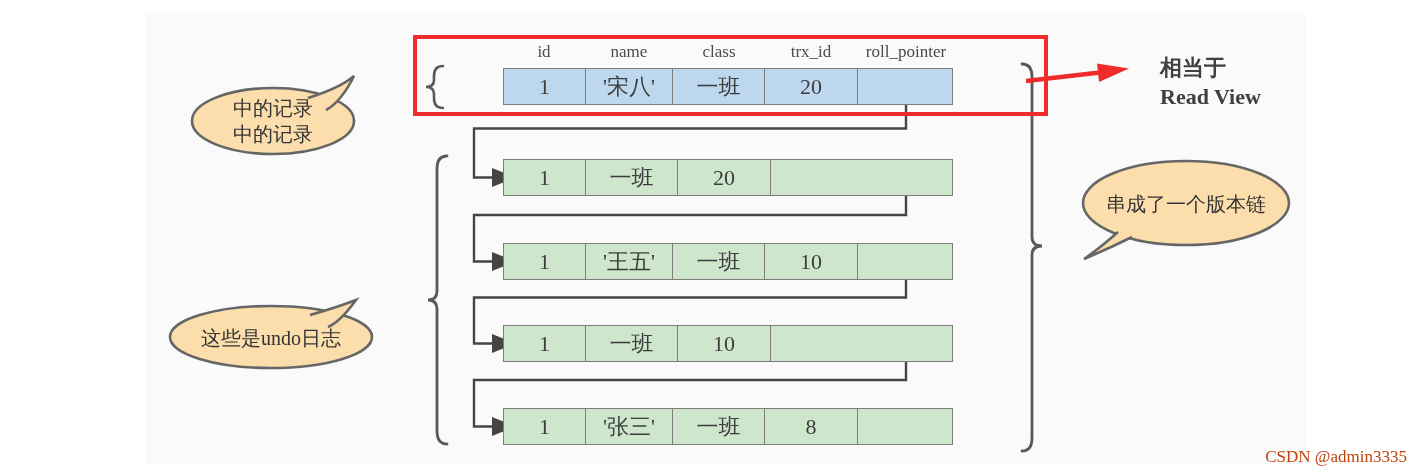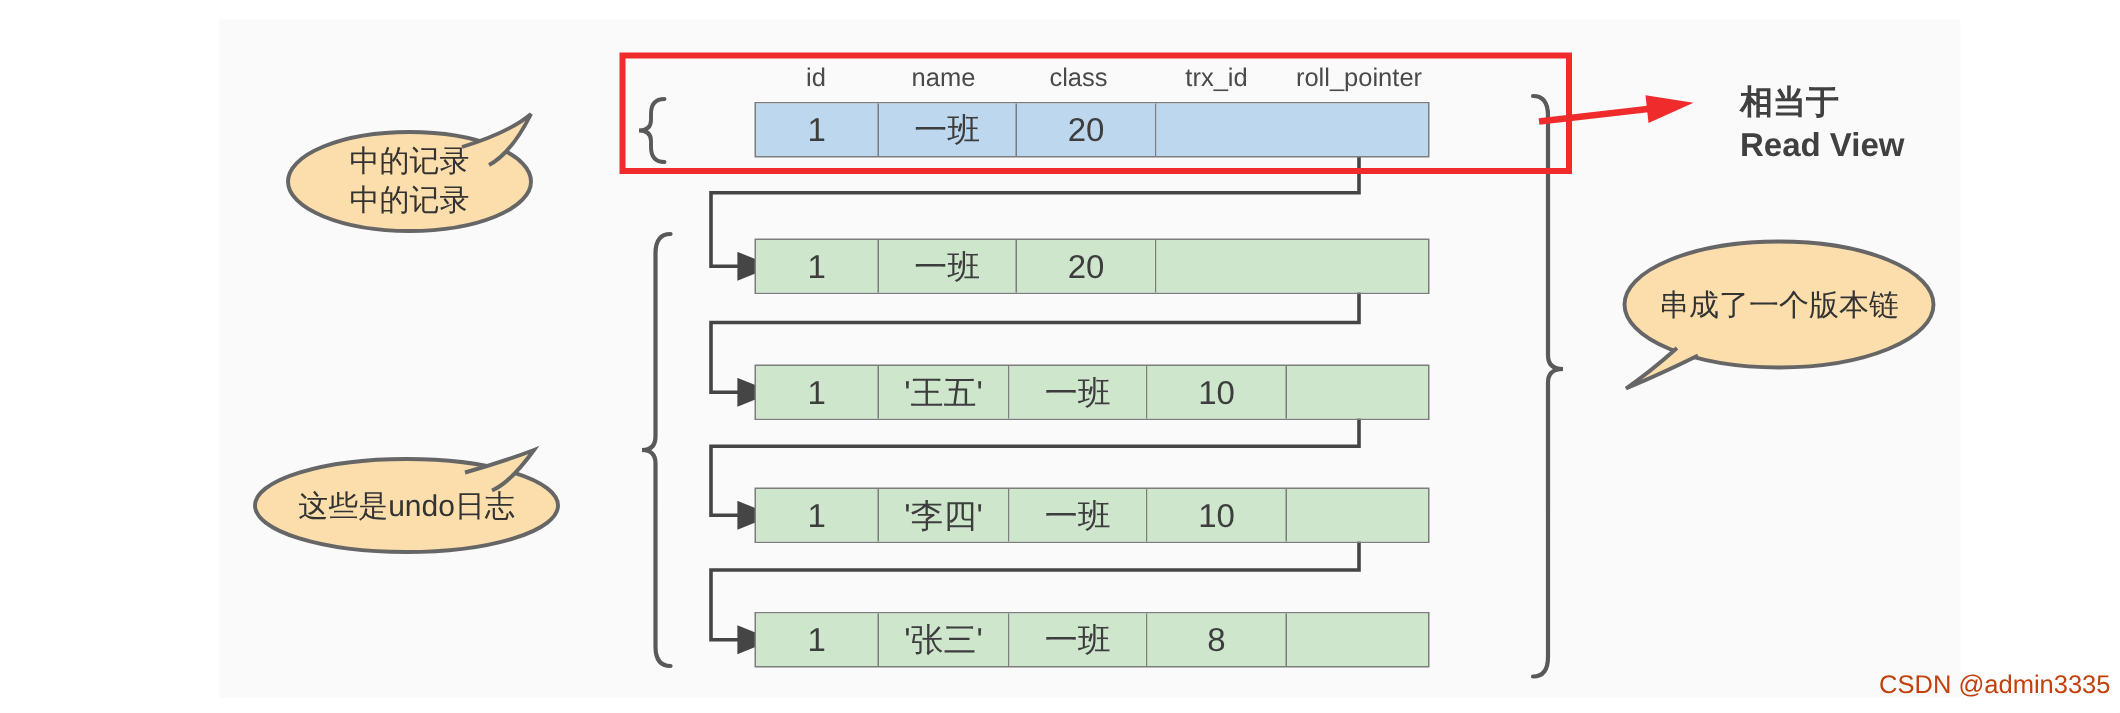--- a/index.html
+++ b/index.html
@@ -1,17 +1,17 @@
 <!DOCTYPE html>
 <html><head>
 <meta charset="utf-8">
 <style>
   html,body{margin:0;padding:0;background:#ffffff;}
   .stage{position:relative;width:1413px;height:475px;background:#ffffff;overflow:hidden;
-         font-family:Liberation Sans, sans-serif;}
+         font-family:Liberation Serif, serif;}
   .panel{position:absolute;left:146px;top:13px;width:1161px;height:452px;background:#fafafa;}
   .overlay{position:absolute;left:0;top:0;width:1413px;height:475px;pointer-events:none;}
 
   
   .trow{position:absolute;left:503px;width:450px;height:37px;display:flex;
         box-sizing:border-box;border:1.6px solid #7d7d7d;}
   .trow .cell{box-sizing:border-box;border-right:1.6px solid #7d7d7d;
         display:flex;align-items:center;justify-content:center;
         font-size:22px;color:#3d3d3d;}
   .trow .cell:last-child{border-right:none;}
@@ -83,40 +83,40 @@
   </svg>
 
   <div class="colhead" style="left:484px;">id</div>
   <div class="colhead" style="left:569px;">name</div>
   <div class="colhead" style="left:659px;">class</div>
   <div class="colhead" style="left:751px;">trx_id</div>
   <div class="colhead" style="left:846px;">roll_pointer</div>
 
   <div class="trow row-record" style="top:68px;">
     <div class="cell c-id">1</div>
+    <div class="cell c-name">'宋八'</div>
     <div class="cell c-class">一班</div>
     <div class="cell c-trx">20</div>
     <div class="cell c-roll"></div>
   </div>
   <div class="trow row-undo" style="top:159px;">
     <div class="cell c-id">1</div>
     <div class="cell c-class">一班</div>
     <div class="cell c-trx">20</div>
     <div class="cell c-roll"></div>
   </div>
   <div class="trow row-undo" style="top:243px;">
     <div class="cell c-id">1</div>
     <div class="cell c-name">'王五'</div>
     <div class="cell c-class">一班</div>
     <div class="cell c-trx">10</div>
     <div class="cell c-roll"></div>
   </div>
   <div class="trow row-undo" style="top:325px;">
     <div class="cell c-id">1</div>
-    <div class="cell c-name">'李四'</div>
     <div class="cell c-class">一班</div>
     <div class="cell c-trx">10</div>
     <div class="cell c-roll"></div>
   </div>
   <div class="trow row-undo" style="top:408px;">
     <div class="cell c-id">1</div>
     <div class="cell c-name">'张三'</div>
     <div class="cell c-class">一班</div>
     <div class="cell c-trx">8</div>
     <div class="cell c-roll"></div>

